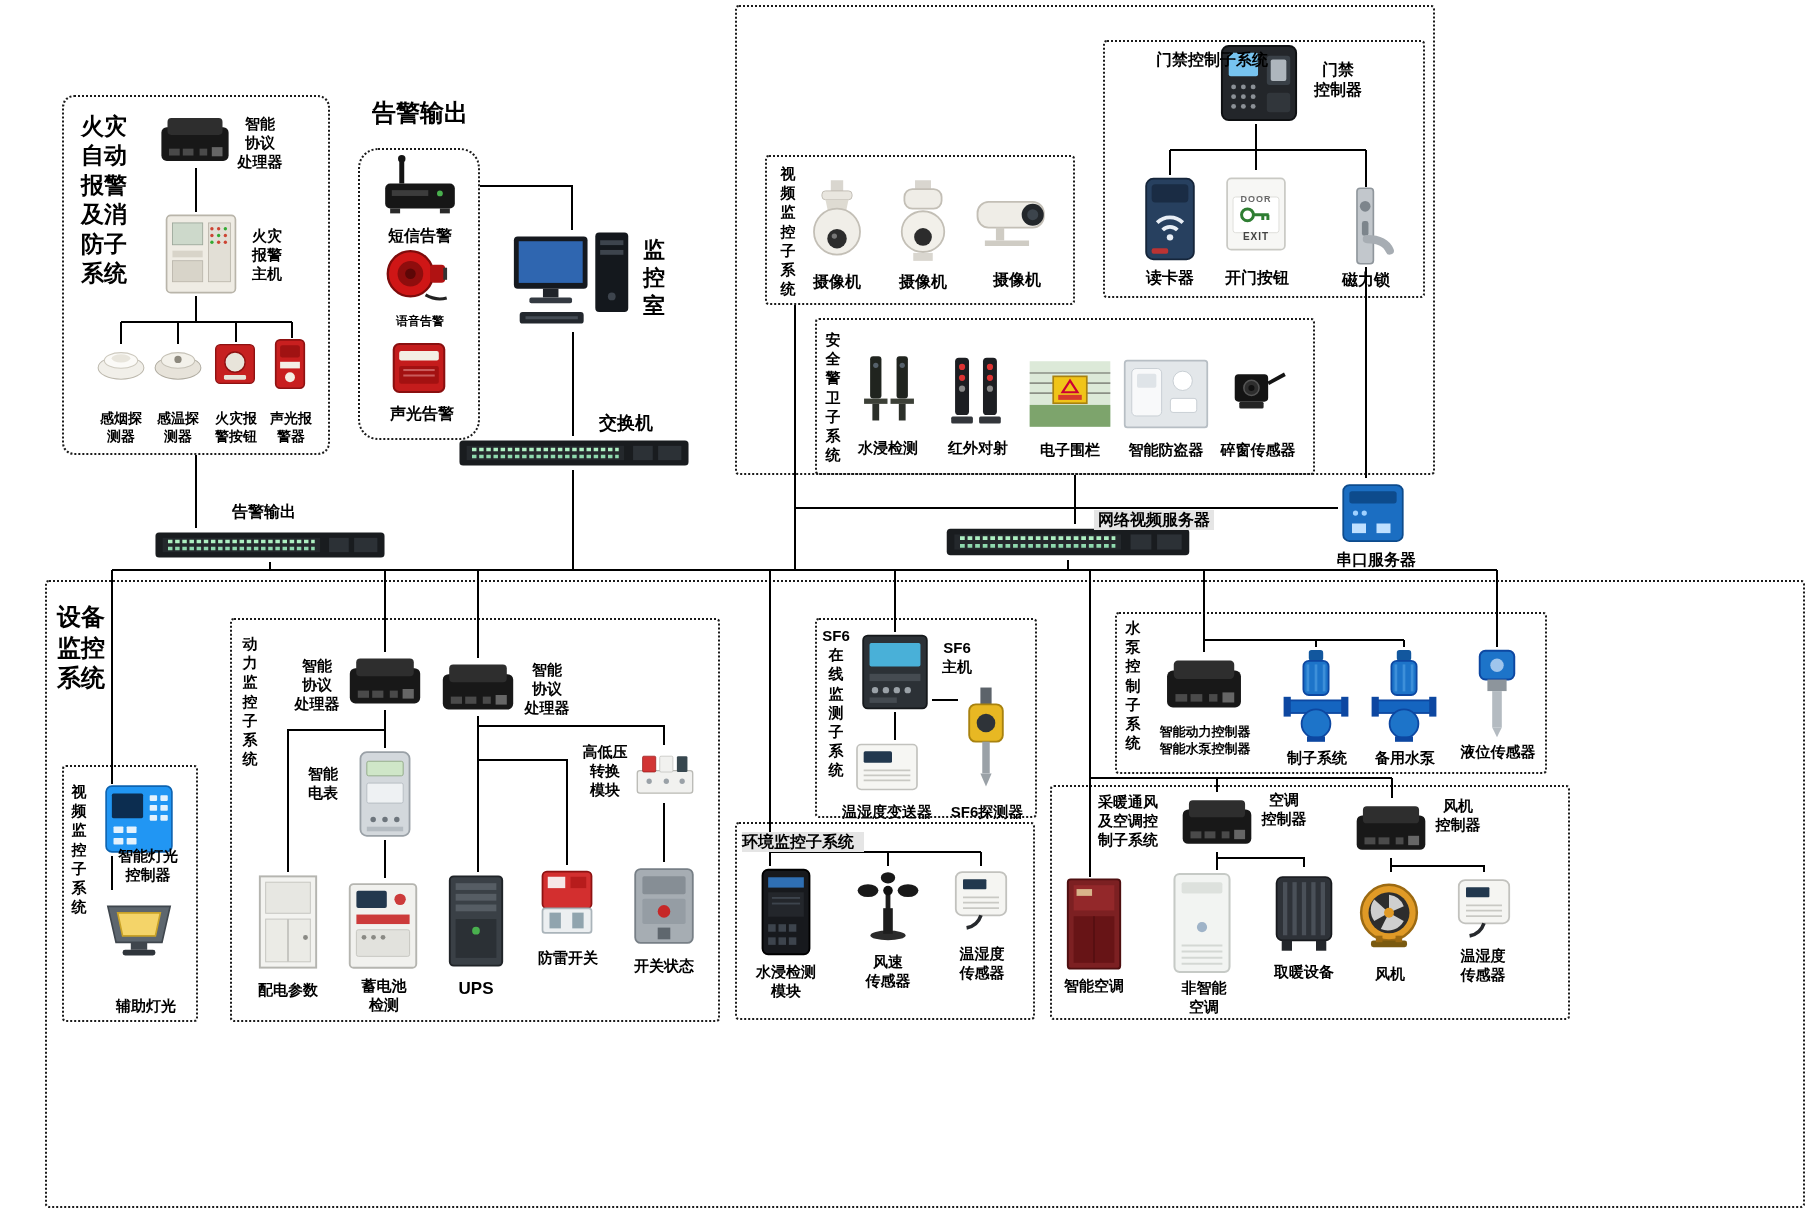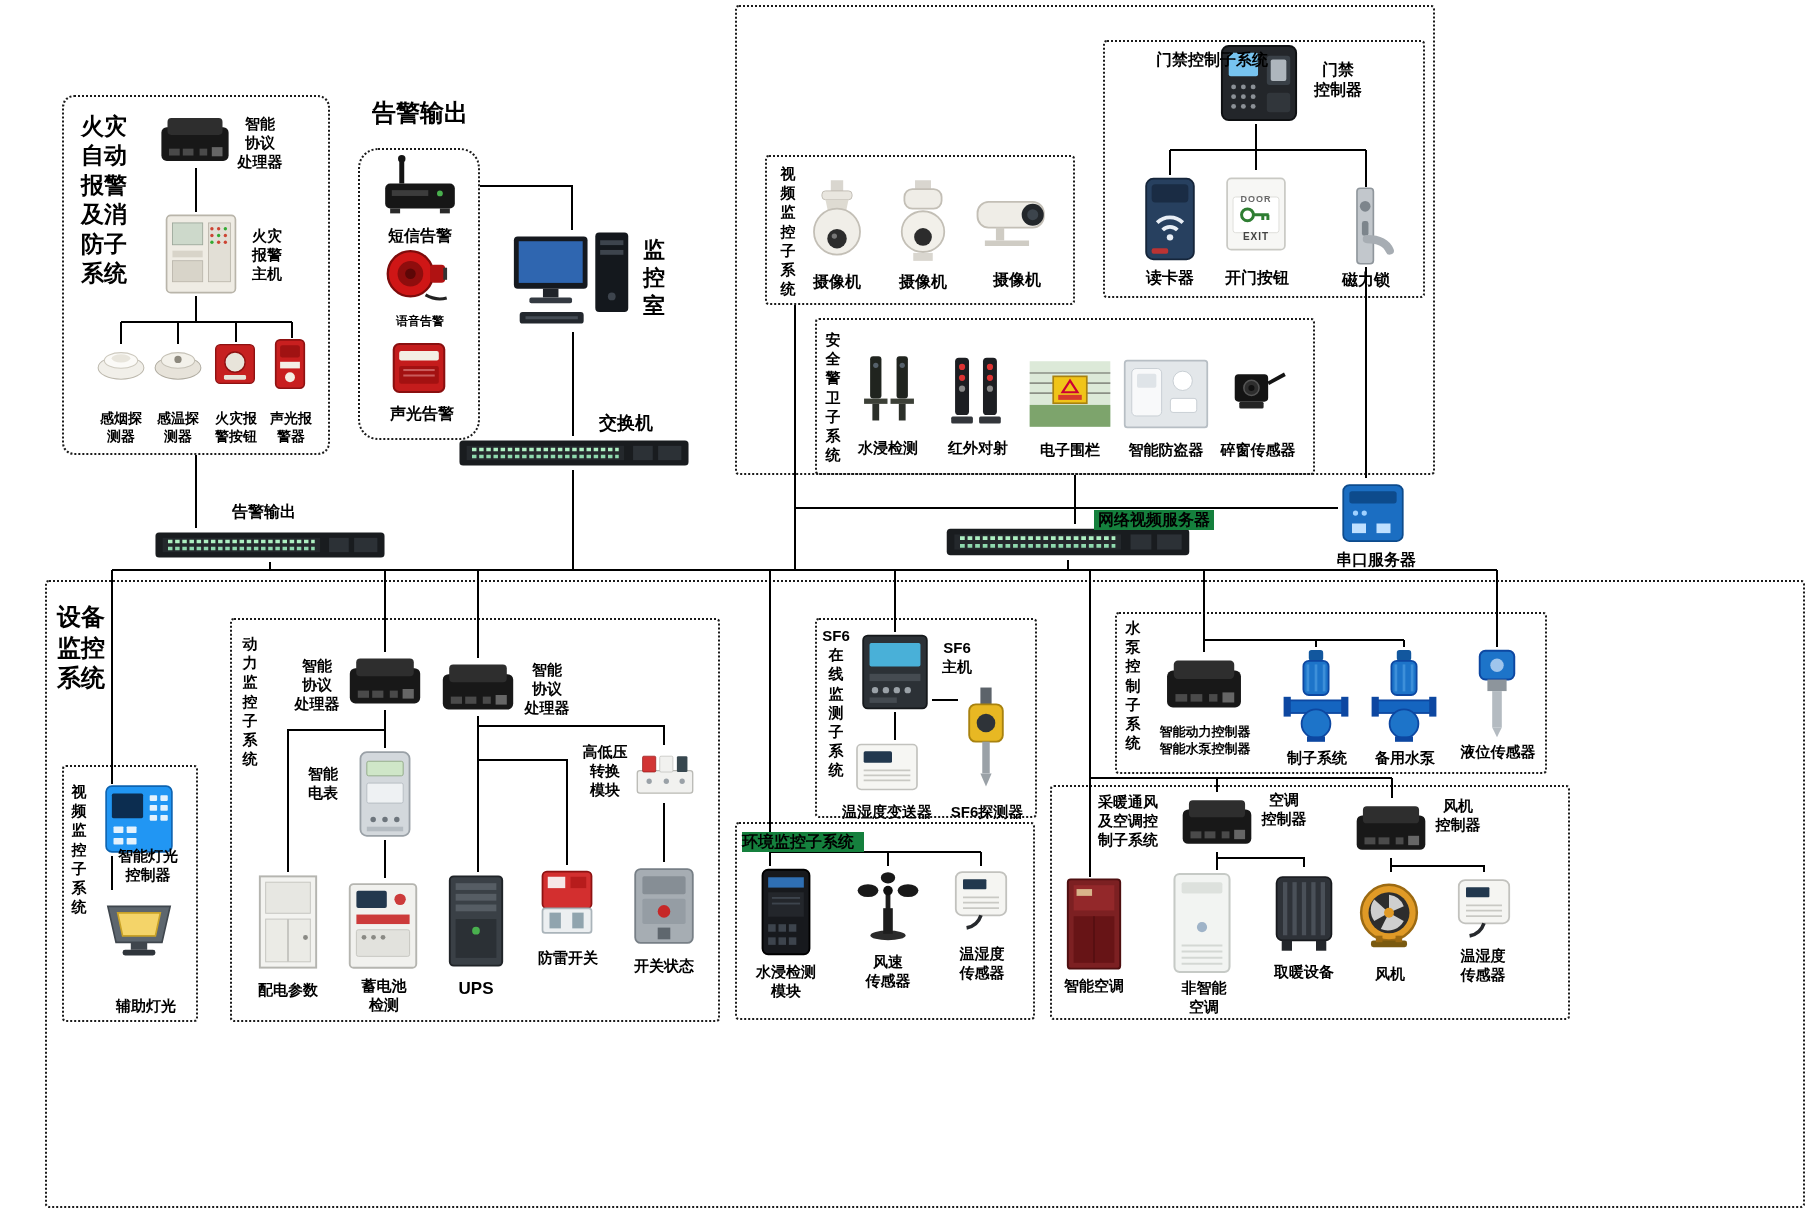--- a/index.html
+++ b/index.html
@@ -3,21 +3,21 @@
 <meta charset="utf-8">
 <style>
   *{margin:0;padding:0;box-sizing:border-box}
   body{background:#fff;font-family:"Liberation Sans","DejaVu Sans",sans-serif}
   #canvas{position:relative;width:1820px;height:1221px;background:#fff;overflow:hidden}
   #diagram-svg{position:absolute;left:0;top:0;z-index:2}
   .dbox{position:absolute;border:2px dotted #1a1a1a;border-radius:4px;z-index:1}
   .lbl{position:absolute;font-weight:bold;color:#000;white-space:pre-line;text-align:center;
        line-height:1.28;font-size:15px;z-index:3}
   .lft{text-align:left}
-  .bgw{background:#15803d}
+  .bgw{background:#e5e5e5}
 </style>
 </head>
 <body>
 
 <div id="canvas">
 
   <div class="dbox" style="left:62px;top:95px;width:268px;height:360px;border-radius:12px"></div>
   <div class="dbox" style="left:358px;top:148px;width:122px;height:292px;border-radius:20px"></div>
   <div class="dbox" style="left:735px;top:5px;width:700px;height:470px"></div>
   <div class="dbox" style="left:1103px;top:40px;width:322px;height:258px"></div>

